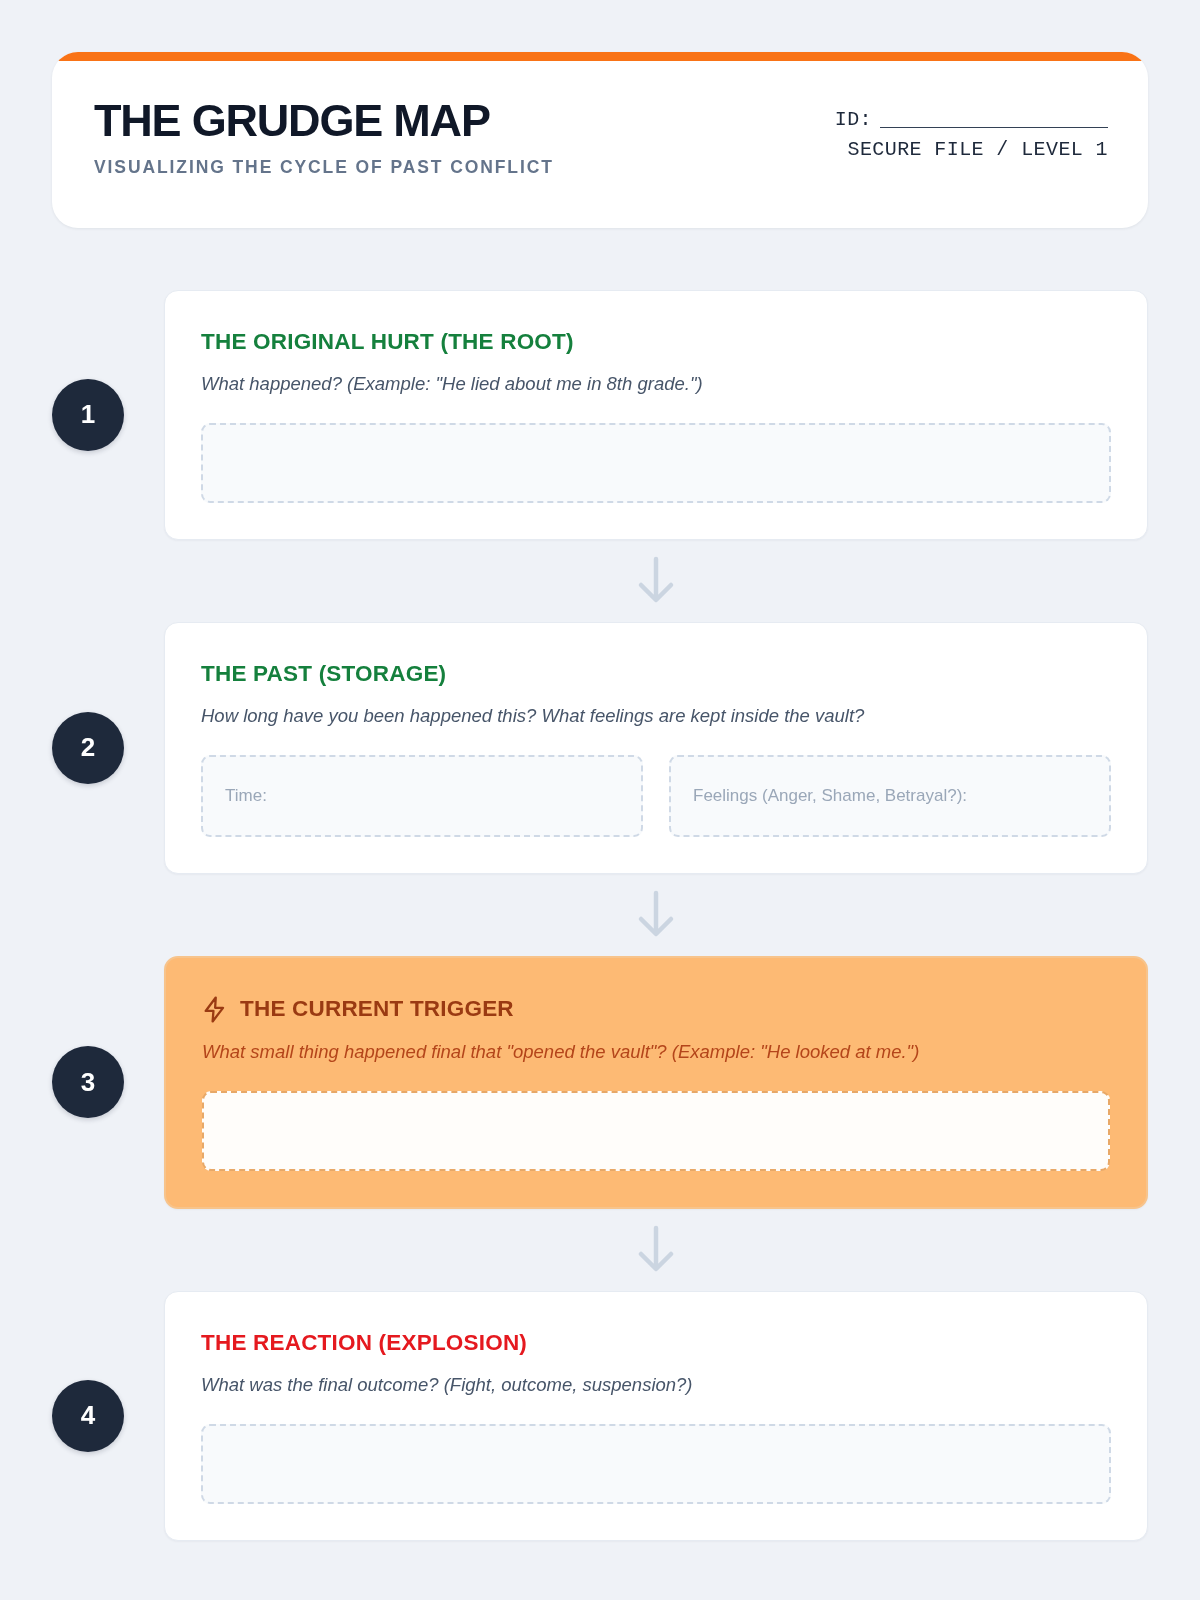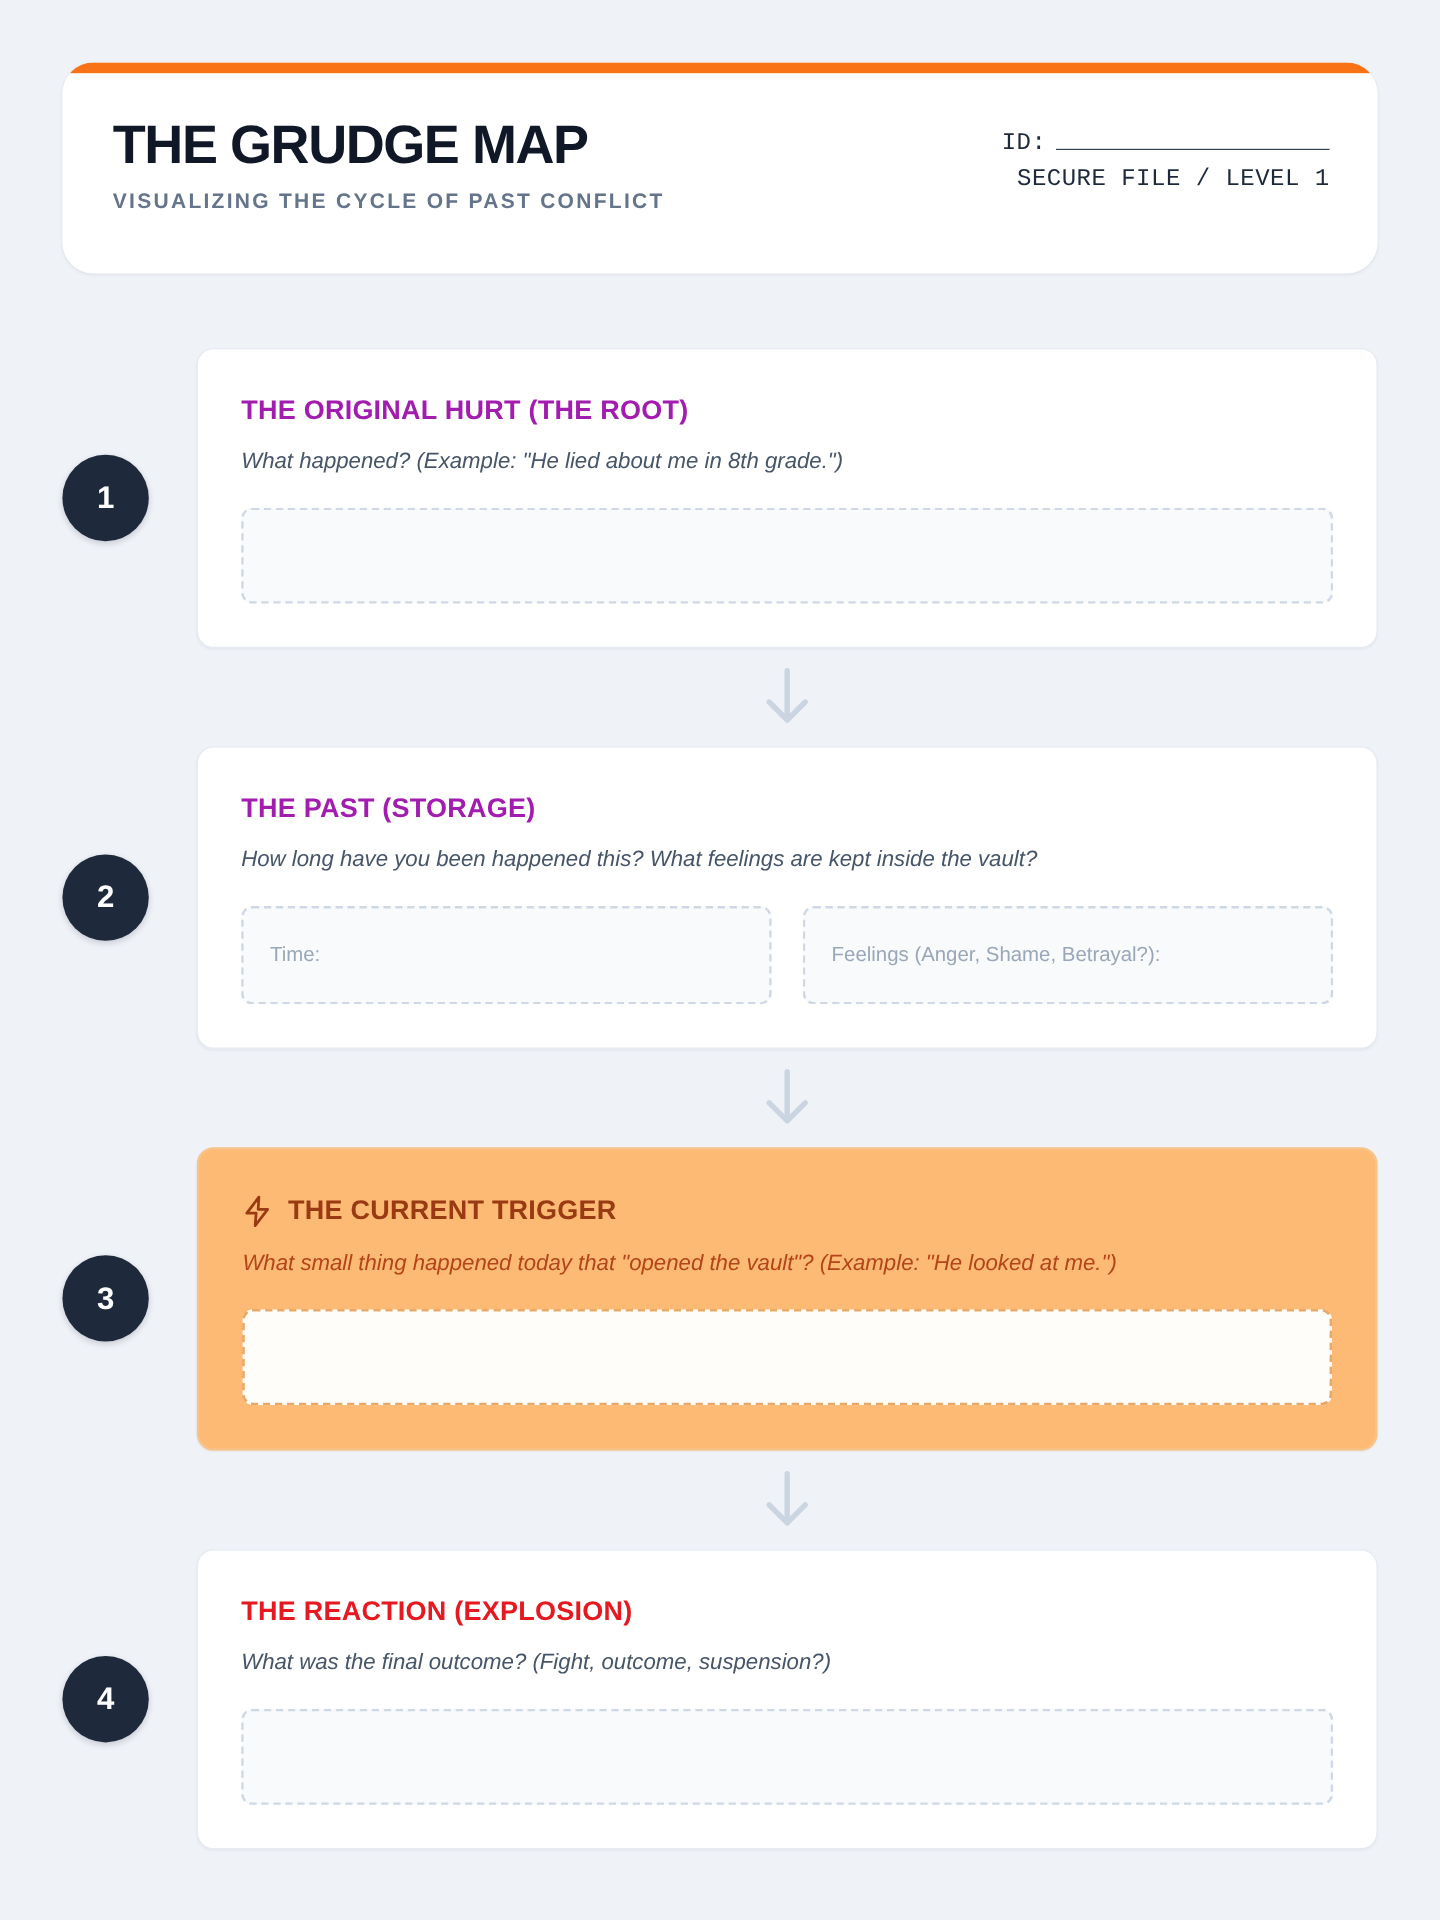--- a/index.html
+++ b/index.html
@@ -57,21 +57,21 @@
   .header-right {
     font-family: "Liberation Mono", "DejaVu Sans Mono", monospace;
     color: #1e293b;
     text-align: right;
     padding-top: 10px;
   }
   .id-row {
     font-size: 20px;
     letter-spacing: 0.4px;
     display: flex;
-    align-items: flex-start;
+    align-items: center;
     justify-content: flex-end;
     gap: 8px;
   }
   .id-blank {
     display: inline-block;
     width: 228px;
     border-bottom: 1.6px solid #334155;
     height: 17px;
   }
   .id-sub {
@@ -117,21 +117,21 @@
   }
   .card.highlight {
     background: #fdba74;
     border: 2.5px solid #f7c48c;
   }
 
   .card-title {
     font-size: 22.5px;
     font-weight: 800;
     letter-spacing: 0.2px;
-    color: #a21caf;
+    color: #15803d;
     display: flex;
     align-items: center;
     gap: 13px;
   }
   .card-title.trigger { color: #9a3a12; }
   .card-title.reaction { color: #e5191f; }
 
   .zap-icon { display: inline-flex; align-items: center; }
 
   .card-prompt {
@@ -249,21 +249,21 @@
       <div class="badge">3</div>
       <div class="card highlight">
         <div class="card-title trigger">
           <span class="zap-icon">
             <svg width="25" height="27" viewBox="0 0 24 26">
               <path d="M13.2 1.5 L3.5 14.4 L11 14.4 L10.2 24.5 L20.2 11.4 L12.6 11.4 Z" fill="none" stroke="#9a3a12" stroke-width="2.2" stroke-linejoin="round" stroke-linecap="round"></path>
             </svg>
           </span>
           <span>THE CURRENT TRIGGER</span>
         </div>
-        <div class="card-prompt trigger">What small thing happened today that "opened the vault"? (Example: "He looked at me.")</div>
+        <div class="card-prompt trigger">What small thing happened final that "opened the vault"? (Example: "He looked at me.")</div>
         <div class="write-box on-peach"></div>
       </div>
     </div>
 
     <div class="connector">
       <svg width="44" height="52" viewBox="0 0 44 52">
         <path d="M22 4 L22 44 M7 30 L22 45 L37 30" fill="none" stroke="#cbd5e1" stroke-width="4.5" stroke-linecap="round" stroke-linejoin="round"></path>
       </svg>
     </div>
 

